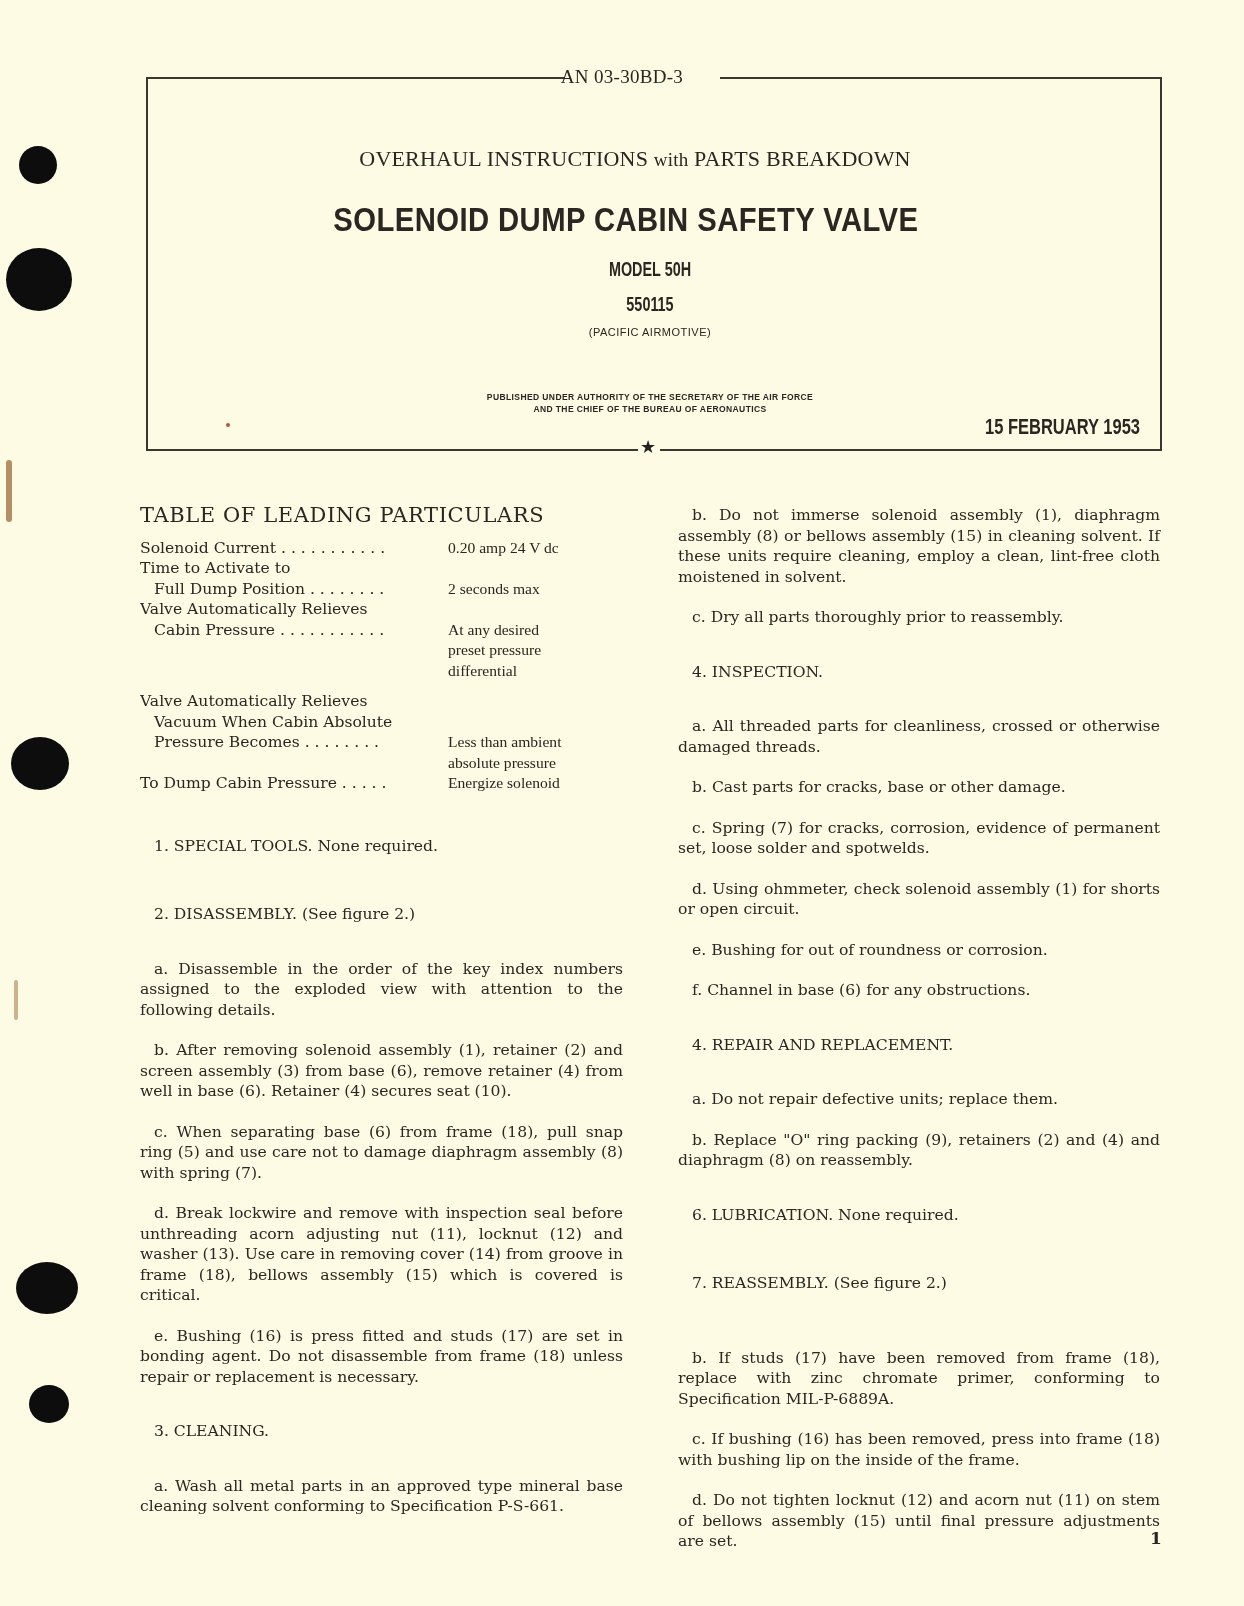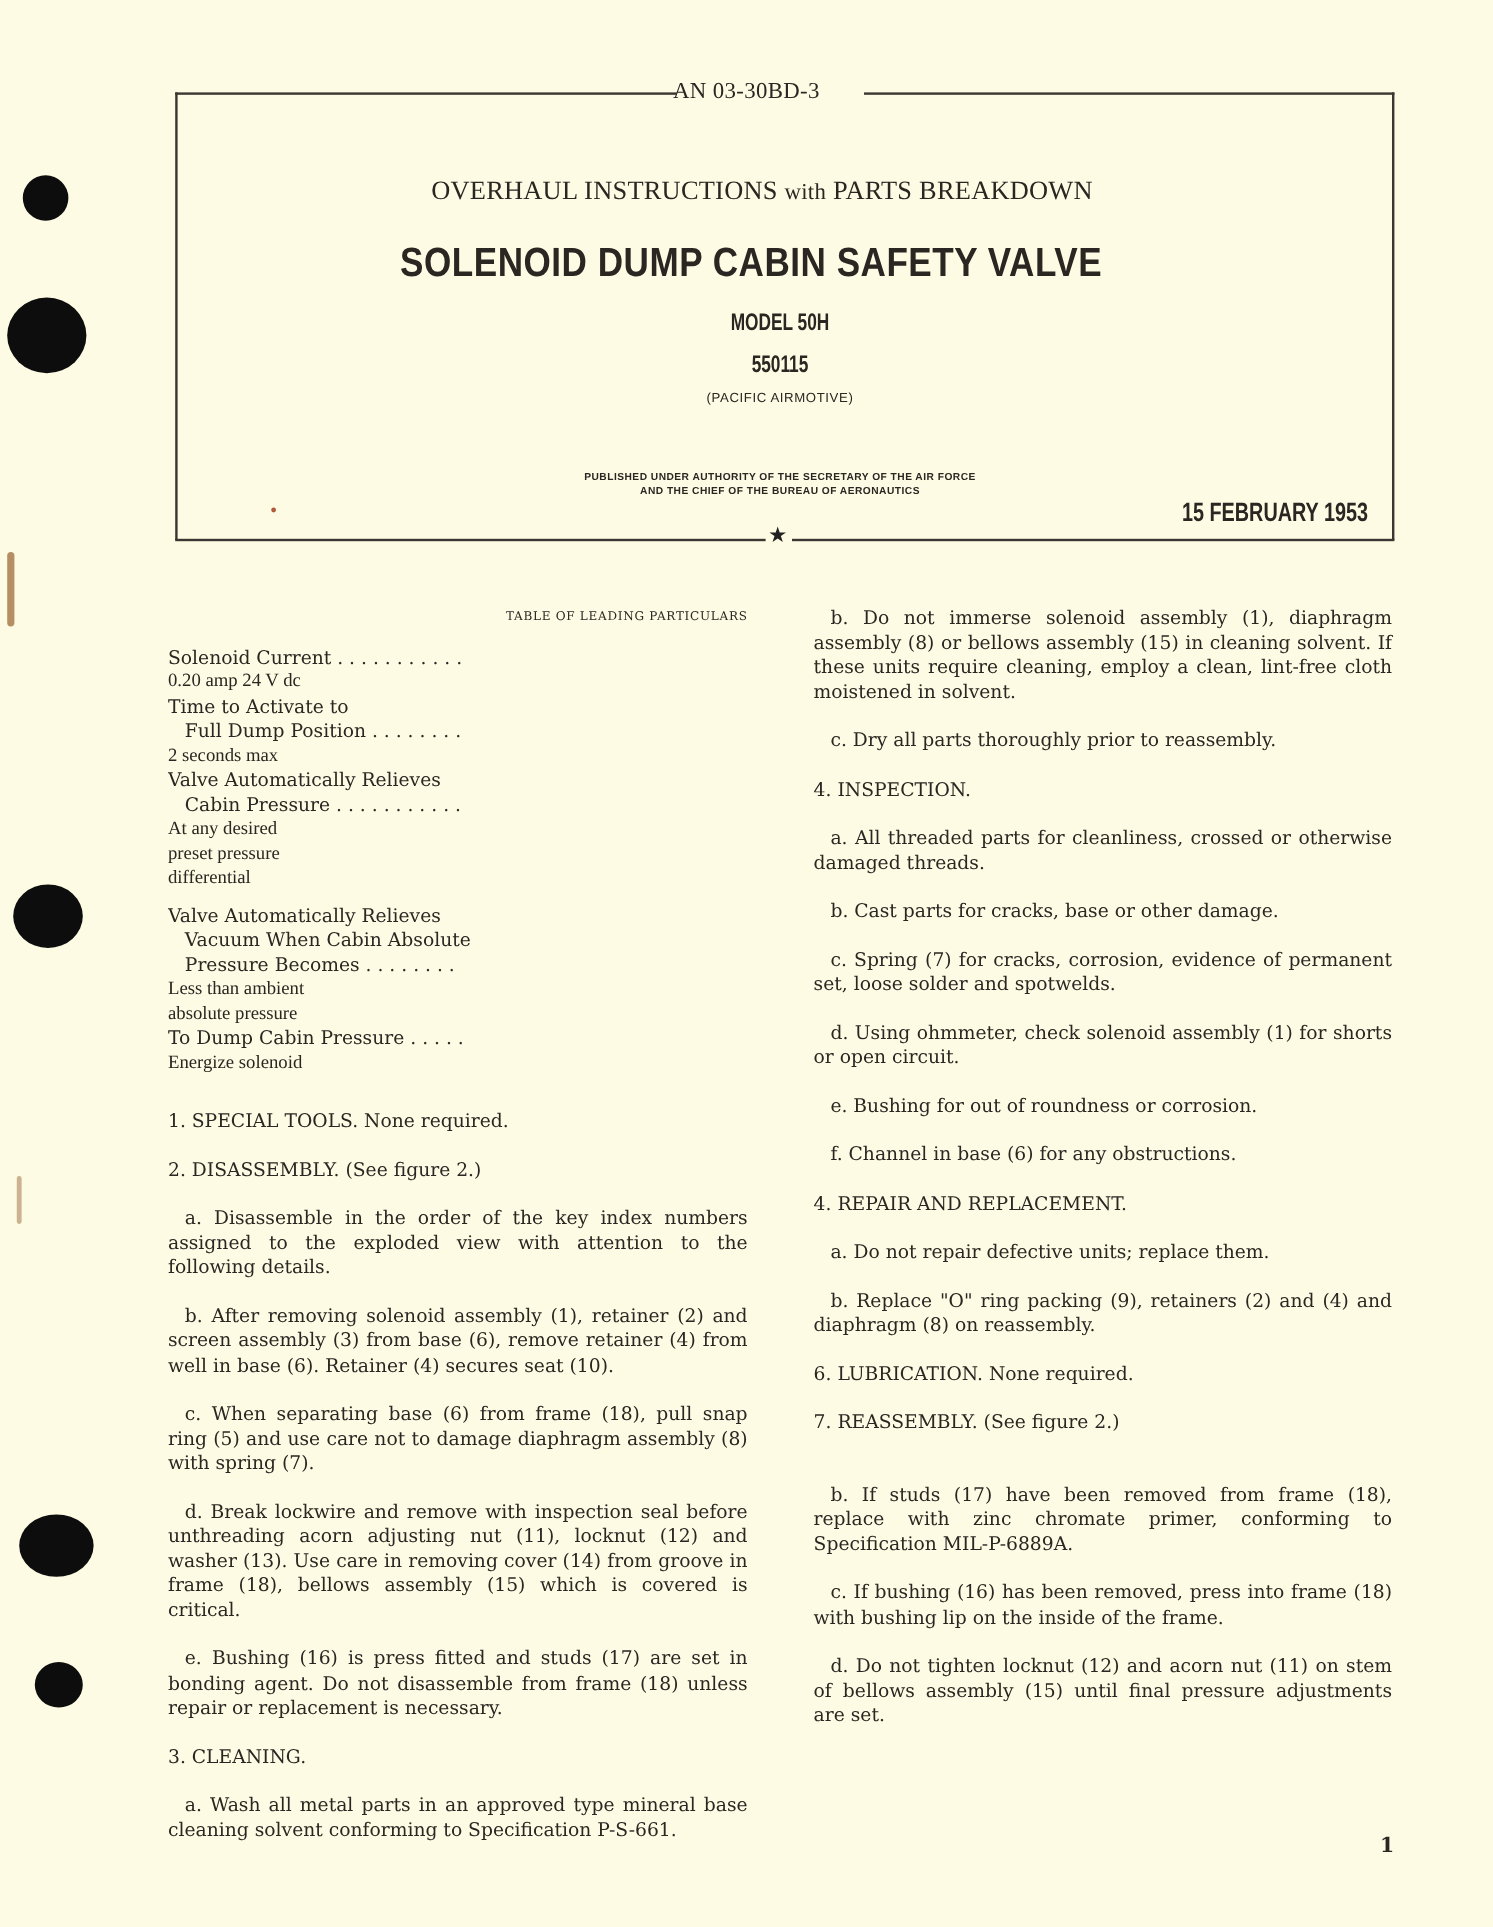--- a/index.html
+++ b/index.html
@@ -37,27 +37,27 @@
   .pub-date { position: absolute; top: 414px; left: 985px;
     font-family: "Liberation Sans", sans-serif; font-weight: bold; font-size: 22px;
     transform: scaleX(.75); transform-origin: 0 0; white-space: nowrap; }
   .star { position: absolute; top: 438px; left: 640px; font-size: 18px; line-height: 18px; color: #222; }
   .dot { position: absolute; width: 4px; height: 4px; border-radius: 50%; background: #b05a3c; }
 
   
   .col { position: absolute; top: 505px; font-size: 15.6px; line-height: 20.5px; }
   .col.left { left: 140px; width: 483px; }
   .col.right { left: 678px; width: 482px; }
-  .tlp-title { text-align: right; font-size: 10px; letter-spacing: .6px; margin: 0 0 12px 0; }
-  .tlp-row { display: flex; flex-direction: column; }
+  .tlp-title { text-align: left; font-size: 21px; letter-spacing: .6px; margin: 0 0 12px 0; }
+  .tlp-row { display: flex; }
   .tlp-label { width: 308px; white-space: nowrap; overflow: hidden; }
   .tlp-label.ind1 { padding-left: 14px; width: 294px; }
   .tlp-value { width: 175px; font-family: Liberation Serif, serif; }
   .para { margin: 0; text-align: justify; text-indent: 14px; }
-  .heading { margin: 0; }
+  .heading { margin: 14px; }
   .gap { height: 20px; }
   .page-num { position: absolute; top: 1528px; left: 1150px; font-size: 17px; font-weight: bold; }
 </style>
 </head>
 <body>
 
 <div class="hole" style="left:19px;top:146px;width:38px;height:38px;"></div>
 <div class="hole" style="left:6px;top:248px;width:66px;height:63px;"></div>
 <div class="hole" style="left:11px;top:737px;width:58px;height:53px;"></div>
 <div class="hole" style="left:16px;top:1262px;width:62px;height:52px;"></div>

